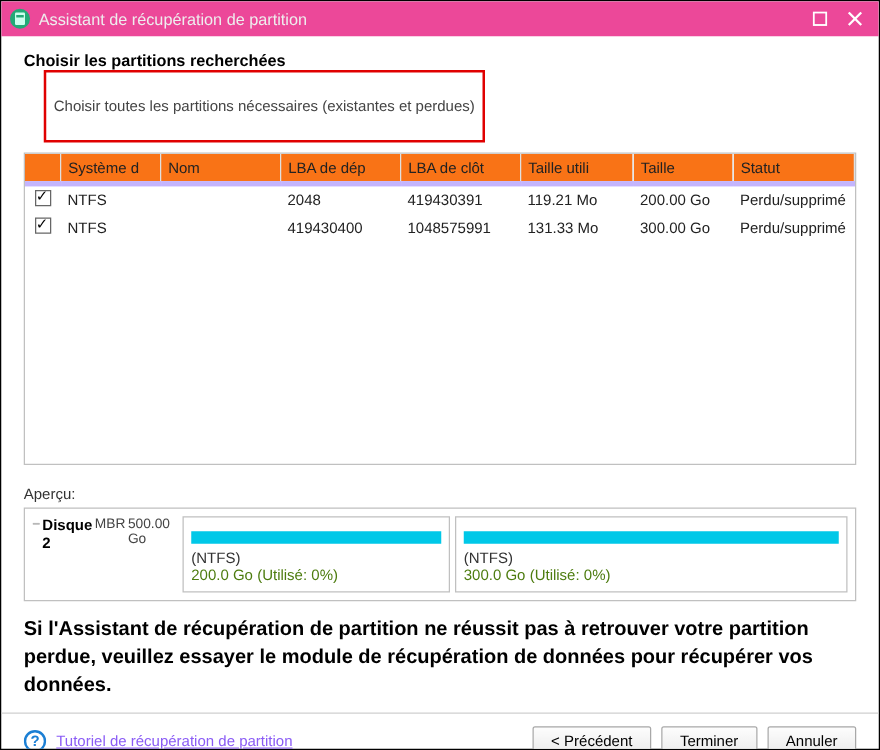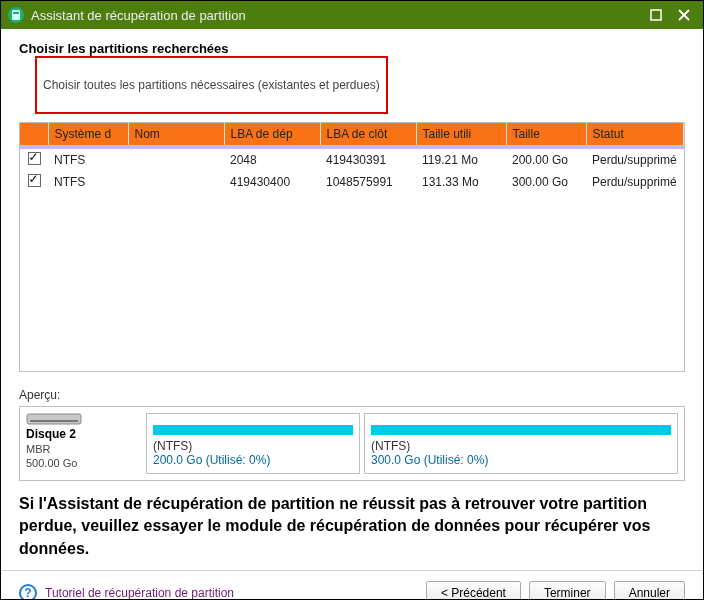--- a/index.html
+++ b/index.html
@@ -1,19 +1,19 @@
 <!DOCTYPE html>
 <html><head>
 <meta charset="utf-8">
 <style>
   * { box-sizing: border-box; margin: 0; padding: 0; font-family: "Segoe UI", Tahoma, Arial, sans-serif; font-size: 12px; }
   body { background: #fff; width: 704px; height: 600px; overflow: hidden; border: 1px solid #000; }
 
   
-  .titlebar { background: #4d7c0f; height: 28px; display: flex; align-items: center; padding: 0 6px; color: #fff; }
+  .titlebar { background: #ec4899; height: 28px; display: flex; align-items: center; padding: 0 6px; color: #fff; }
   .app-icon { width: 18px; height: 18px; margin-right: 6px; }
   .title-text { flex: 1; font-size: 13px; color: #eee; }
   .win-controls { display: flex; gap: 14px; align-items: center; padding-right: 6px; }
   .win-btn { width: 14px; height: 14px; display: inline-flex; align-items: center; justify-content: center; cursor: pointer; }
 
   .inner { padding: 12px 18px 0 18px; }
 
   .heading { font-weight: bold; font-size: 13px; margin-bottom: 0; }
   .redbox { border: 2px solid #e00000; padding: 20px 6px; display: inline-block; margin-left: 16px; font-size: 12px; color: #444; }
 
@@ -25,35 +25,35 @@
   table { width: 100%; border-collapse: collapse; }
   th { text-align: left; font-weight: normal; padding: 4px 6px; background: #f97316; border-right: 1px solid #e0e0e0; border-bottom: 4px solid #c4b5fd; font-size: 12px; color: #222; white-space: nowrap; overflow: hidden; }
   td { padding: 3px 6px; font-size: 12px; color: #222; white-space: nowrap; }
   .chk-cell { text-align: center; width: 28px; }
   .chk { width: 13px; height: 13px; border: 1px solid #666; display: inline-block; position: relative; }
   .chk::after { content: "✓"; position: absolute; top: -3px; left: 0px; font-size: 12px; color: #000; }
 
   
   .preview-label { margin-top: 16px; font-size: 12px; color: #333; }
   .preview-box { border: 1px solid #c0c0c0; margin-top: 4px; display: flex; padding: 6px; gap: 10px; align-items: stretch; }
-  .disk-info { width: 110px; display: flex; flex-direction: column; align-items: flex-start; gap: 2px; }
+  .disk-info { width: 110px; display: flex; flex-direction: row; align-items: flex-start; gap: 2px; }
   .disk-name { font-weight: bold; font-size: 12px; }
   .disk-sub { font-size: 11px; color: #444; }
   .disk-icon { width: 56px; height: 12px; }
   .bars { flex: 1; display: flex; gap: 4px; }
   .bar { border: 1px solid #c0c0c0; flex: 1; padding: 11px 6px 6px 6px; }
   .bar-fill { height: 10px; background: #00c8e8; margin-bottom: 4px; }
   .bar-label { font-size: 12px; color: #333; }
-  .bar-sub { font-size: 12px; color: #0369a1; }
+  .bar-sub { font-size: 12px; color: #4d7c0f; }
 
   .note { margin: 12px 0 10px 0; font-weight: bold; font-size: 16px; line-height: 1.4; }
 
   .footer { border-top: 1px solid #d0d0d0; padding: 10px 18px; display: flex; align-items: center; }
   .help-icon { width: 18px; height: 18px; margin-right: 8px; }
-  .link { color: #701a75; font-size: 12px; cursor: pointer; }
+  .link { color: #8b5cf6; text-decoration: underline; font-size: 12px; cursor: pointer; }
   .footer-btns { margin-left: auto; display: flex; gap: 8px; }
   .btn { border: 1px solid #a8a8a8; background: linear-gradient(#fdfdfd,#eaeaea); padding: 4px 14px; font-size: 12px; cursor: pointer; border-radius: 2px; min-width: 70px; text-align: center; }
 </style>
 </head>
 <body>
 
 <div class="titlebar">
   <span class="app-icon">
     <svg viewBox="0 0 18 18">
       <circle cx="9" cy="9" r="8" fill="#2a7"></circle>

